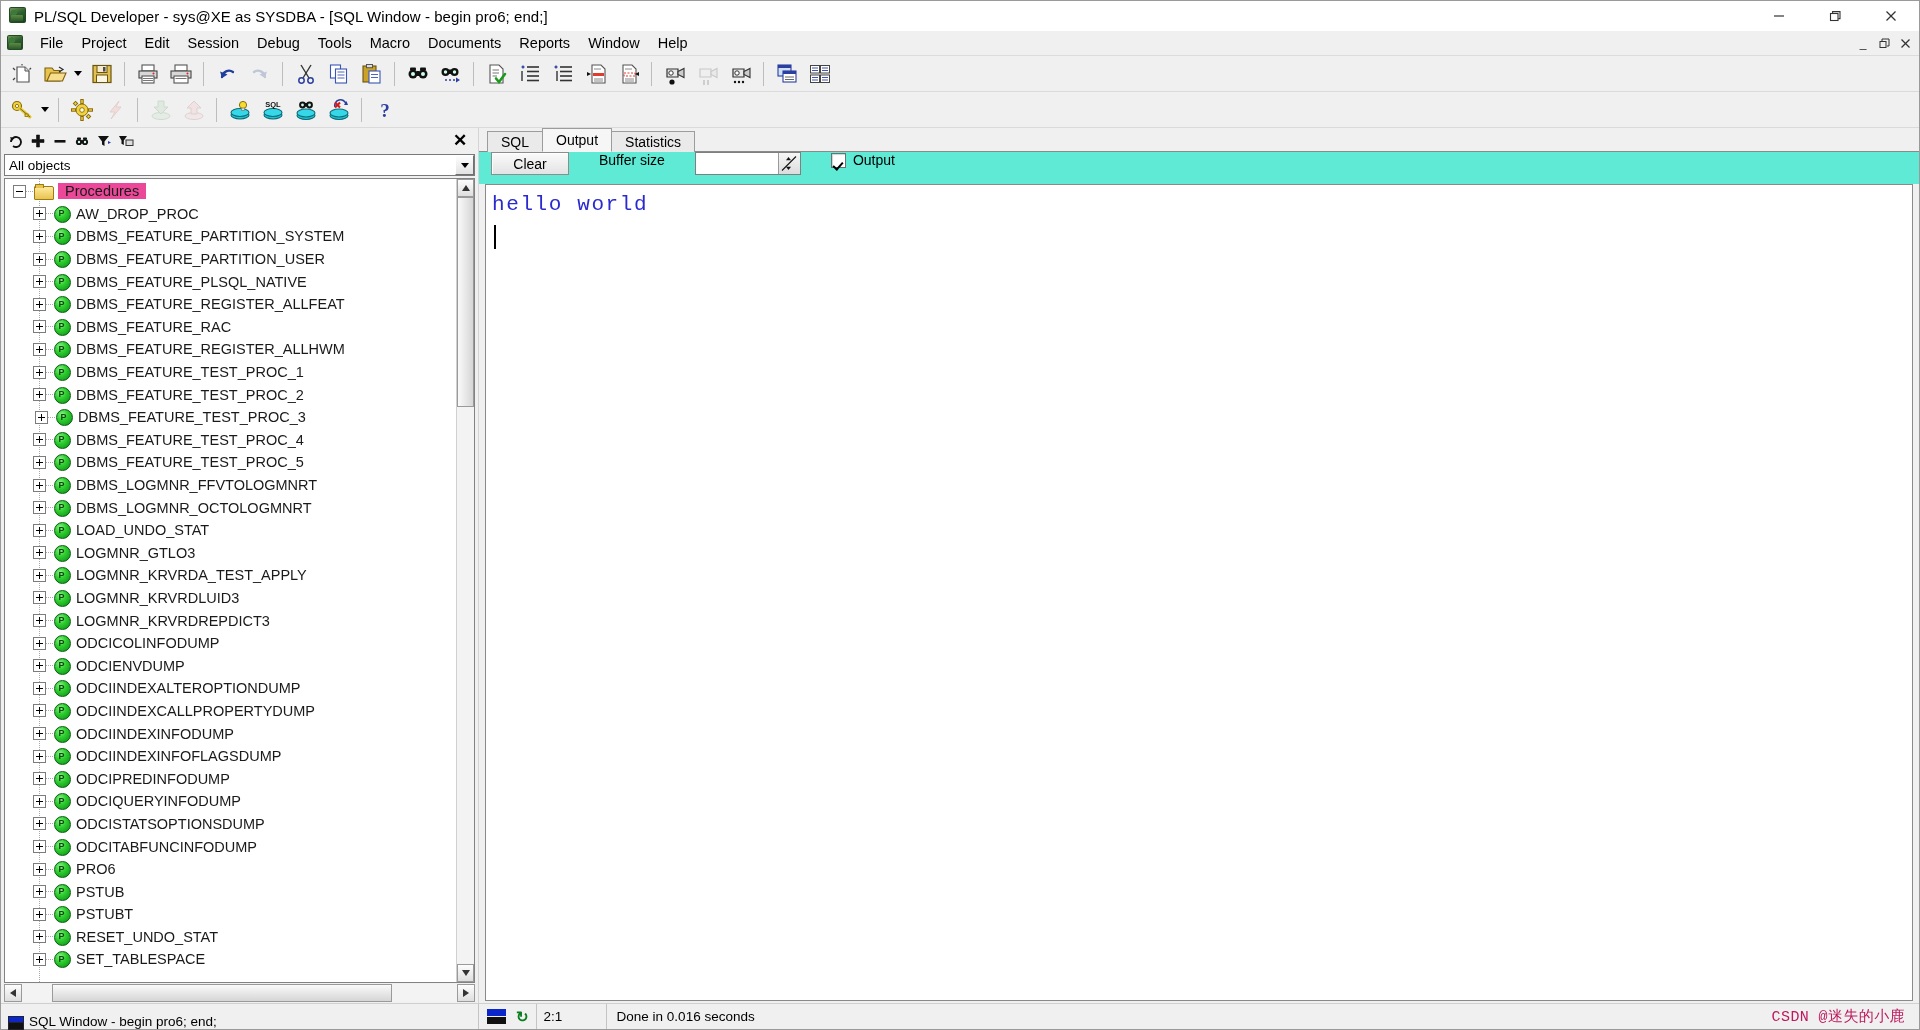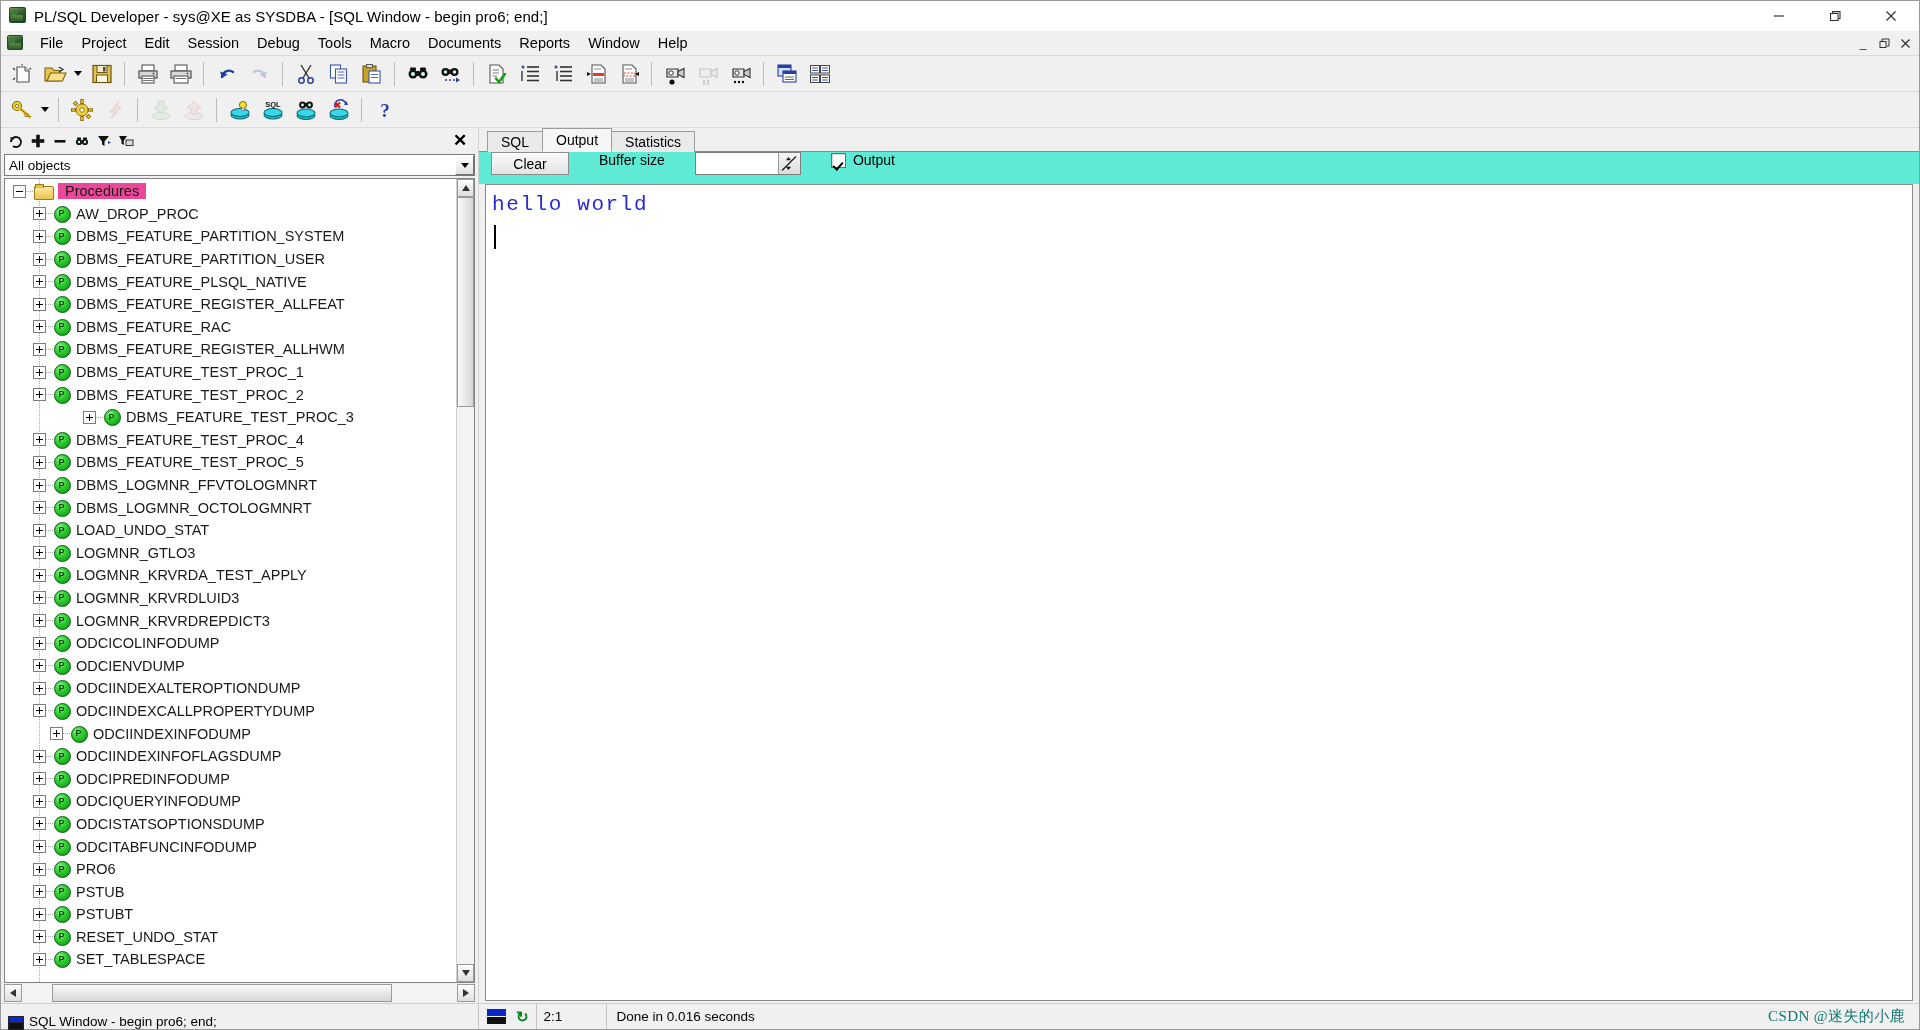--- a/index.html
+++ b/index.html
@@ -398,22 +398,22 @@
   .sb-winicon::before{content:'';position:absolute;left:0;top:0;width:14px;height:6px;background:#0b27c9;border:1px solid #223;}
   .sb-winicon::after{content:'';position:absolute;left:0;top:6px;width:14px;height:6px;background:#111;border:1px solid #223;}
   .sb-screenicon {
     width:22px;height:15px;flex:none; position:relative;
   }
   .sb-screenicon::before{content:'';position:absolute;left:1px;top:0;width:19px;height:7px;background:#0b27c9;}
   .sb-screenicon::after{content:'';position:absolute;left:1px;top:8px;width:19px;height:7px;background:#111;}
   .sb-refresh { font-size:15px; color:#0a7d1e; font-weight:bold; }
   .watermark {
     position:absolute; right: 14px; top: 3px;
-    font-size: 15px; color: #0f766e;
-    font-family: Liberation Serif, serif;
+    font-size: 15px; color: #be185d;
+    font-family: Liberation Mono, monospace;
     letter-spacing: 0.4px;
   }
 </style>
 </head>
 <body>
 
 <div id="app">
 
   <div class="titlebar">
     <div class="title-icon">
@@ -921,21 +921,21 @@
                 <div class="dash-l"></div>
                 <div class="proc-icon"></div>
                 <span class="tree-label">DBMS_FEATURE_TEST_PROC_1</span>
               </div>
               <div class="tree-row" style="padding-left: 28px;">
                 <div class="expander plus"></div>
                 <div class="dash-l"></div>
                 <div class="proc-icon"></div>
                 <span class="tree-label">DBMS_FEATURE_TEST_PROC_2</span>
               </div>
-              <div class="tree-row" style="padding-left: 30px; margin-left: 48px;">
+              <div class="tree-row" style="padding-left: 30px;">
                 <div class="expander plus"></div>
                 <div class="dash-l"></div>
                 <div class="proc-icon"></div>
                 <span class="tree-label">DBMS_FEATURE_TEST_PROC_3</span>
               </div>
               <div class="tree-row" style="padding-left: 28px;">
                 <div class="expander plus"></div>
                 <div class="dash-l"></div>
                 <div class="proc-icon"></div>
                 <span class="tree-label">DBMS_FEATURE_TEST_PROC_4</span>
@@ -1005,21 +1005,21 @@
                 <div class="dash-l"></div>
                 <div class="proc-icon"></div>
                 <span class="tree-label">ODCIINDEXALTEROPTIONDUMP</span>
               </div>
               <div class="tree-row" style="padding-left: 28px;">
                 <div class="expander plus"></div>
                 <div class="dash-l"></div>
                 <div class="proc-icon"></div>
                 <span class="tree-label">ODCIINDEXCALLPROPERTYDUMP</span>
               </div>
-              <div class="tree-row" style="padding-left: 28px; margin-left: 17px;">
+              <div class="tree-row" style="padding-left: 28px;">
                 <div class="expander plus"></div>
                 <div class="dash-l"></div>
                 <div class="proc-icon"></div>
                 <span class="tree-label">ODCIINDEXINFODUMP</span>
               </div>
               <div class="tree-row" style="padding-left: 28px;">
                 <div class="expander plus"></div>
                 <div class="dash-l"></div>
                 <div class="proc-icon"></div>
                 <span class="tree-label">ODCIINDEXINFOFLAGSDUMP</span>

